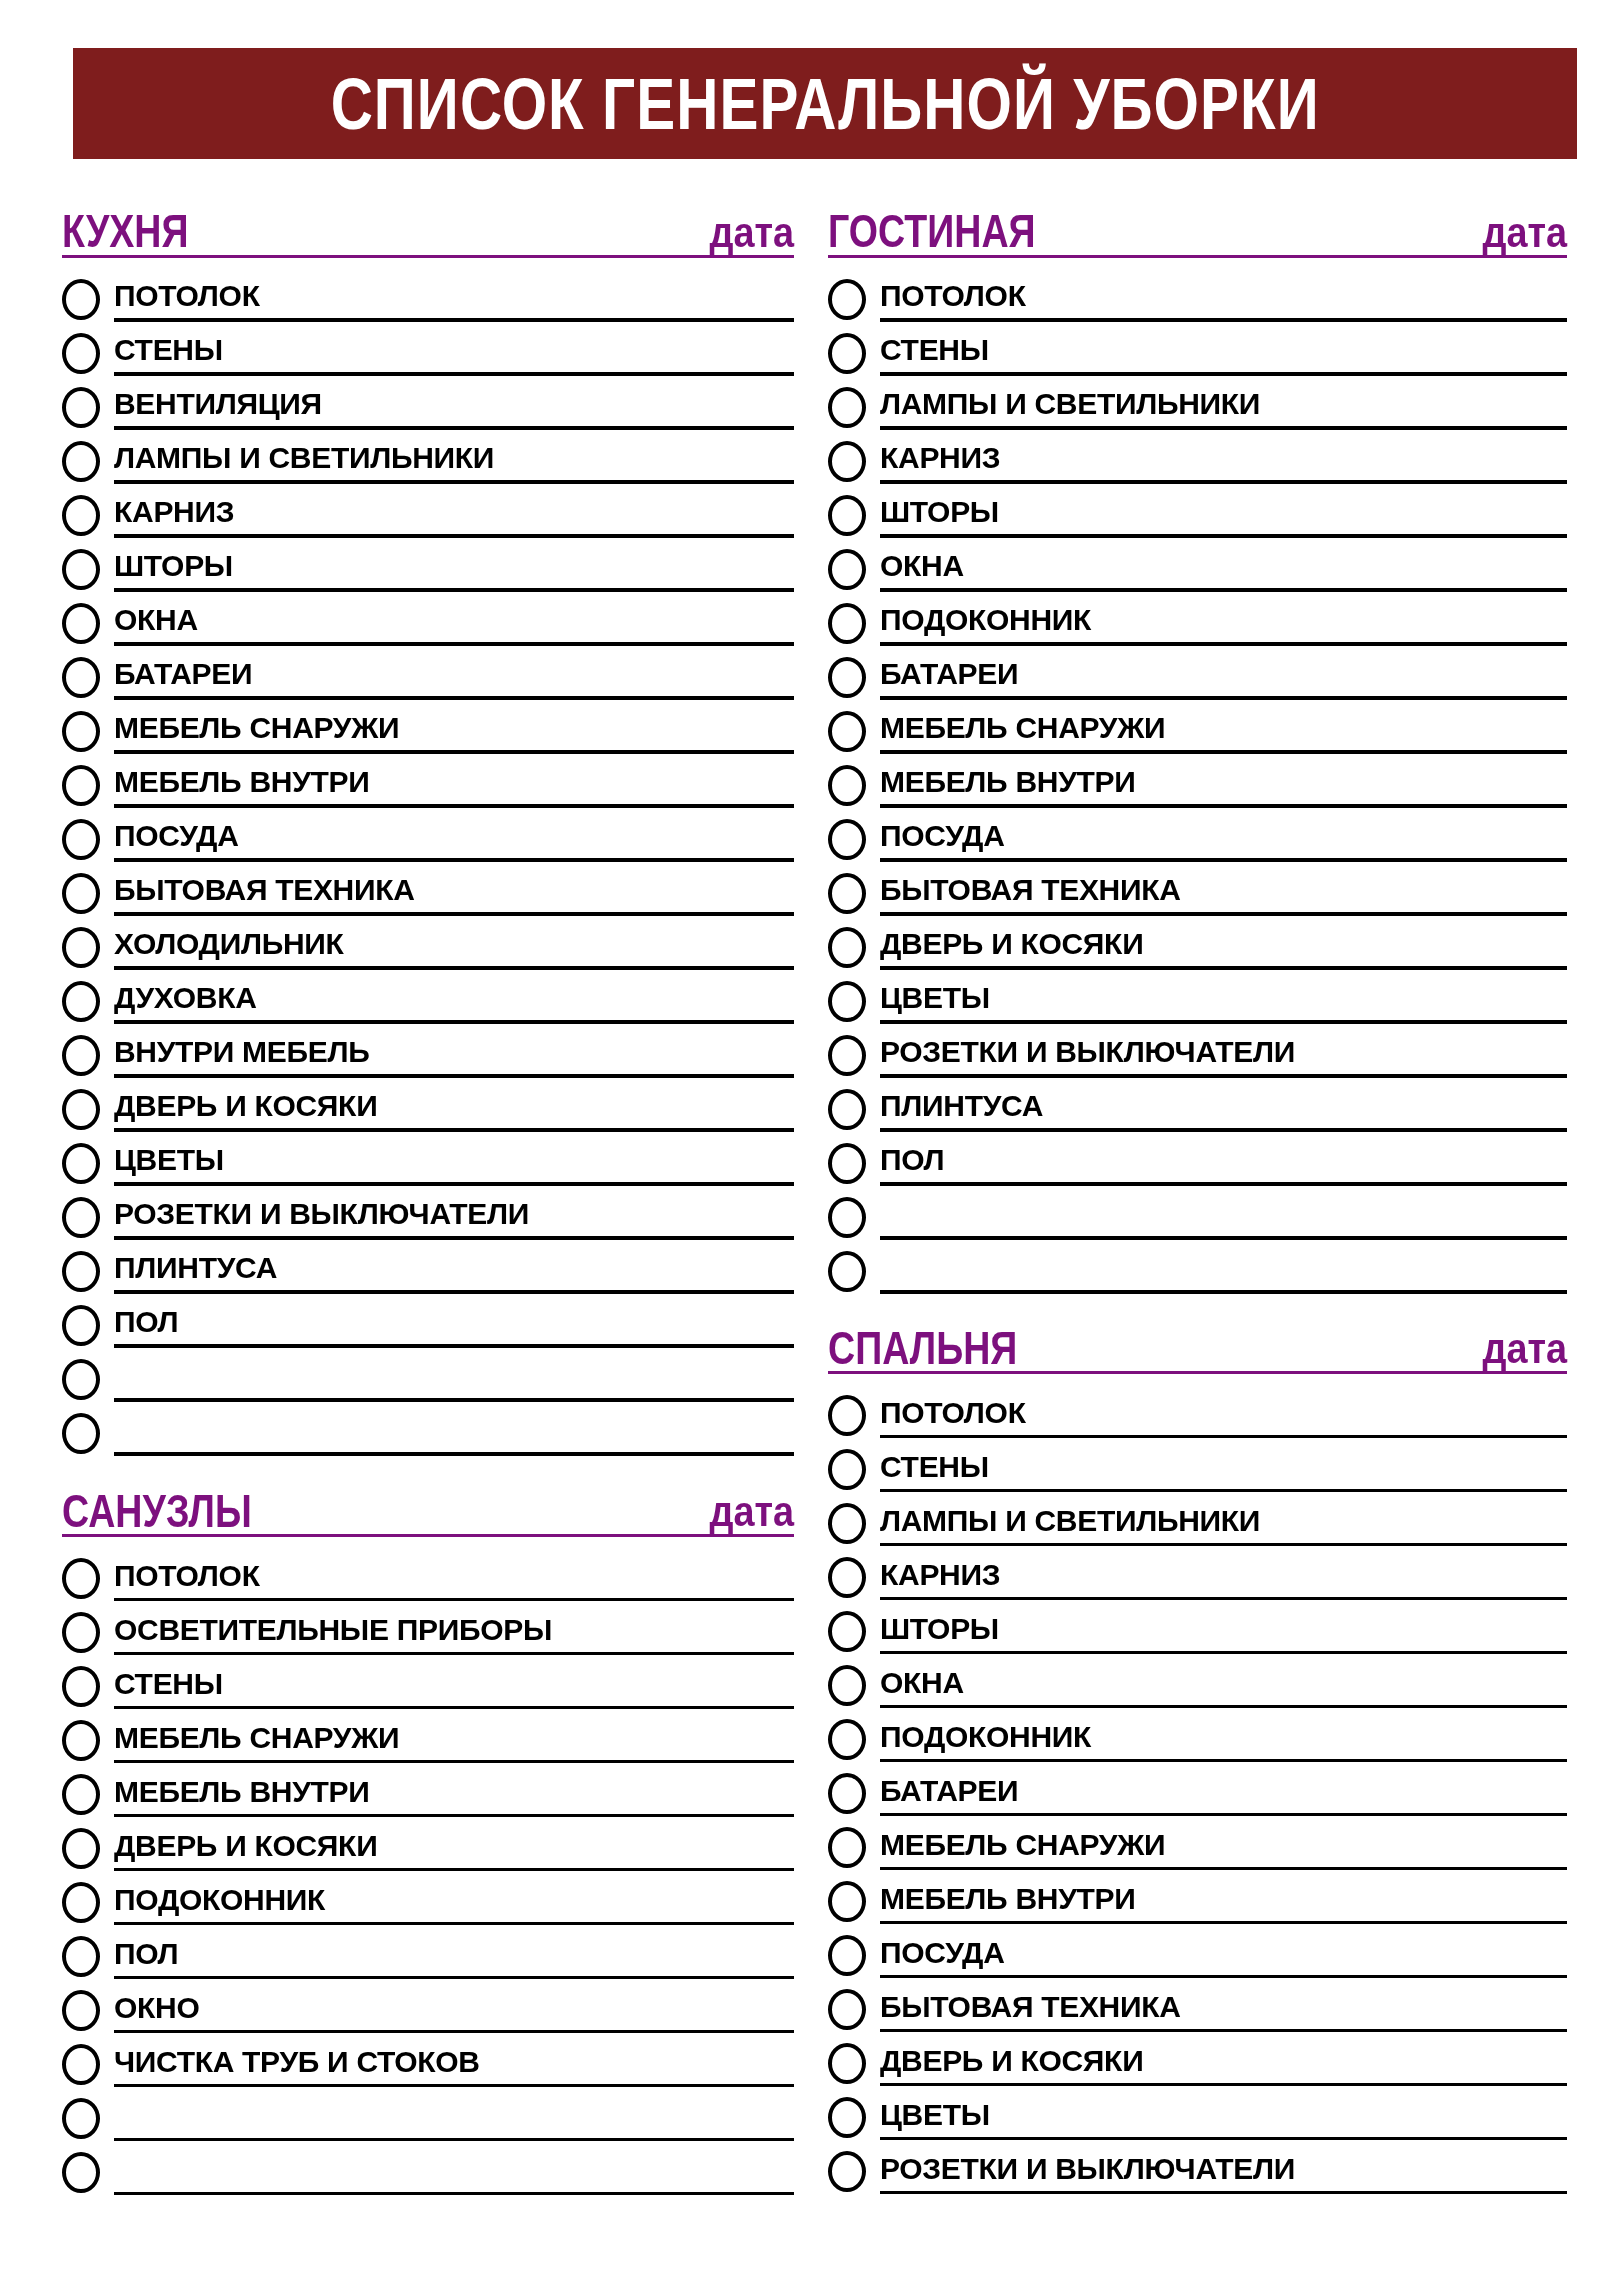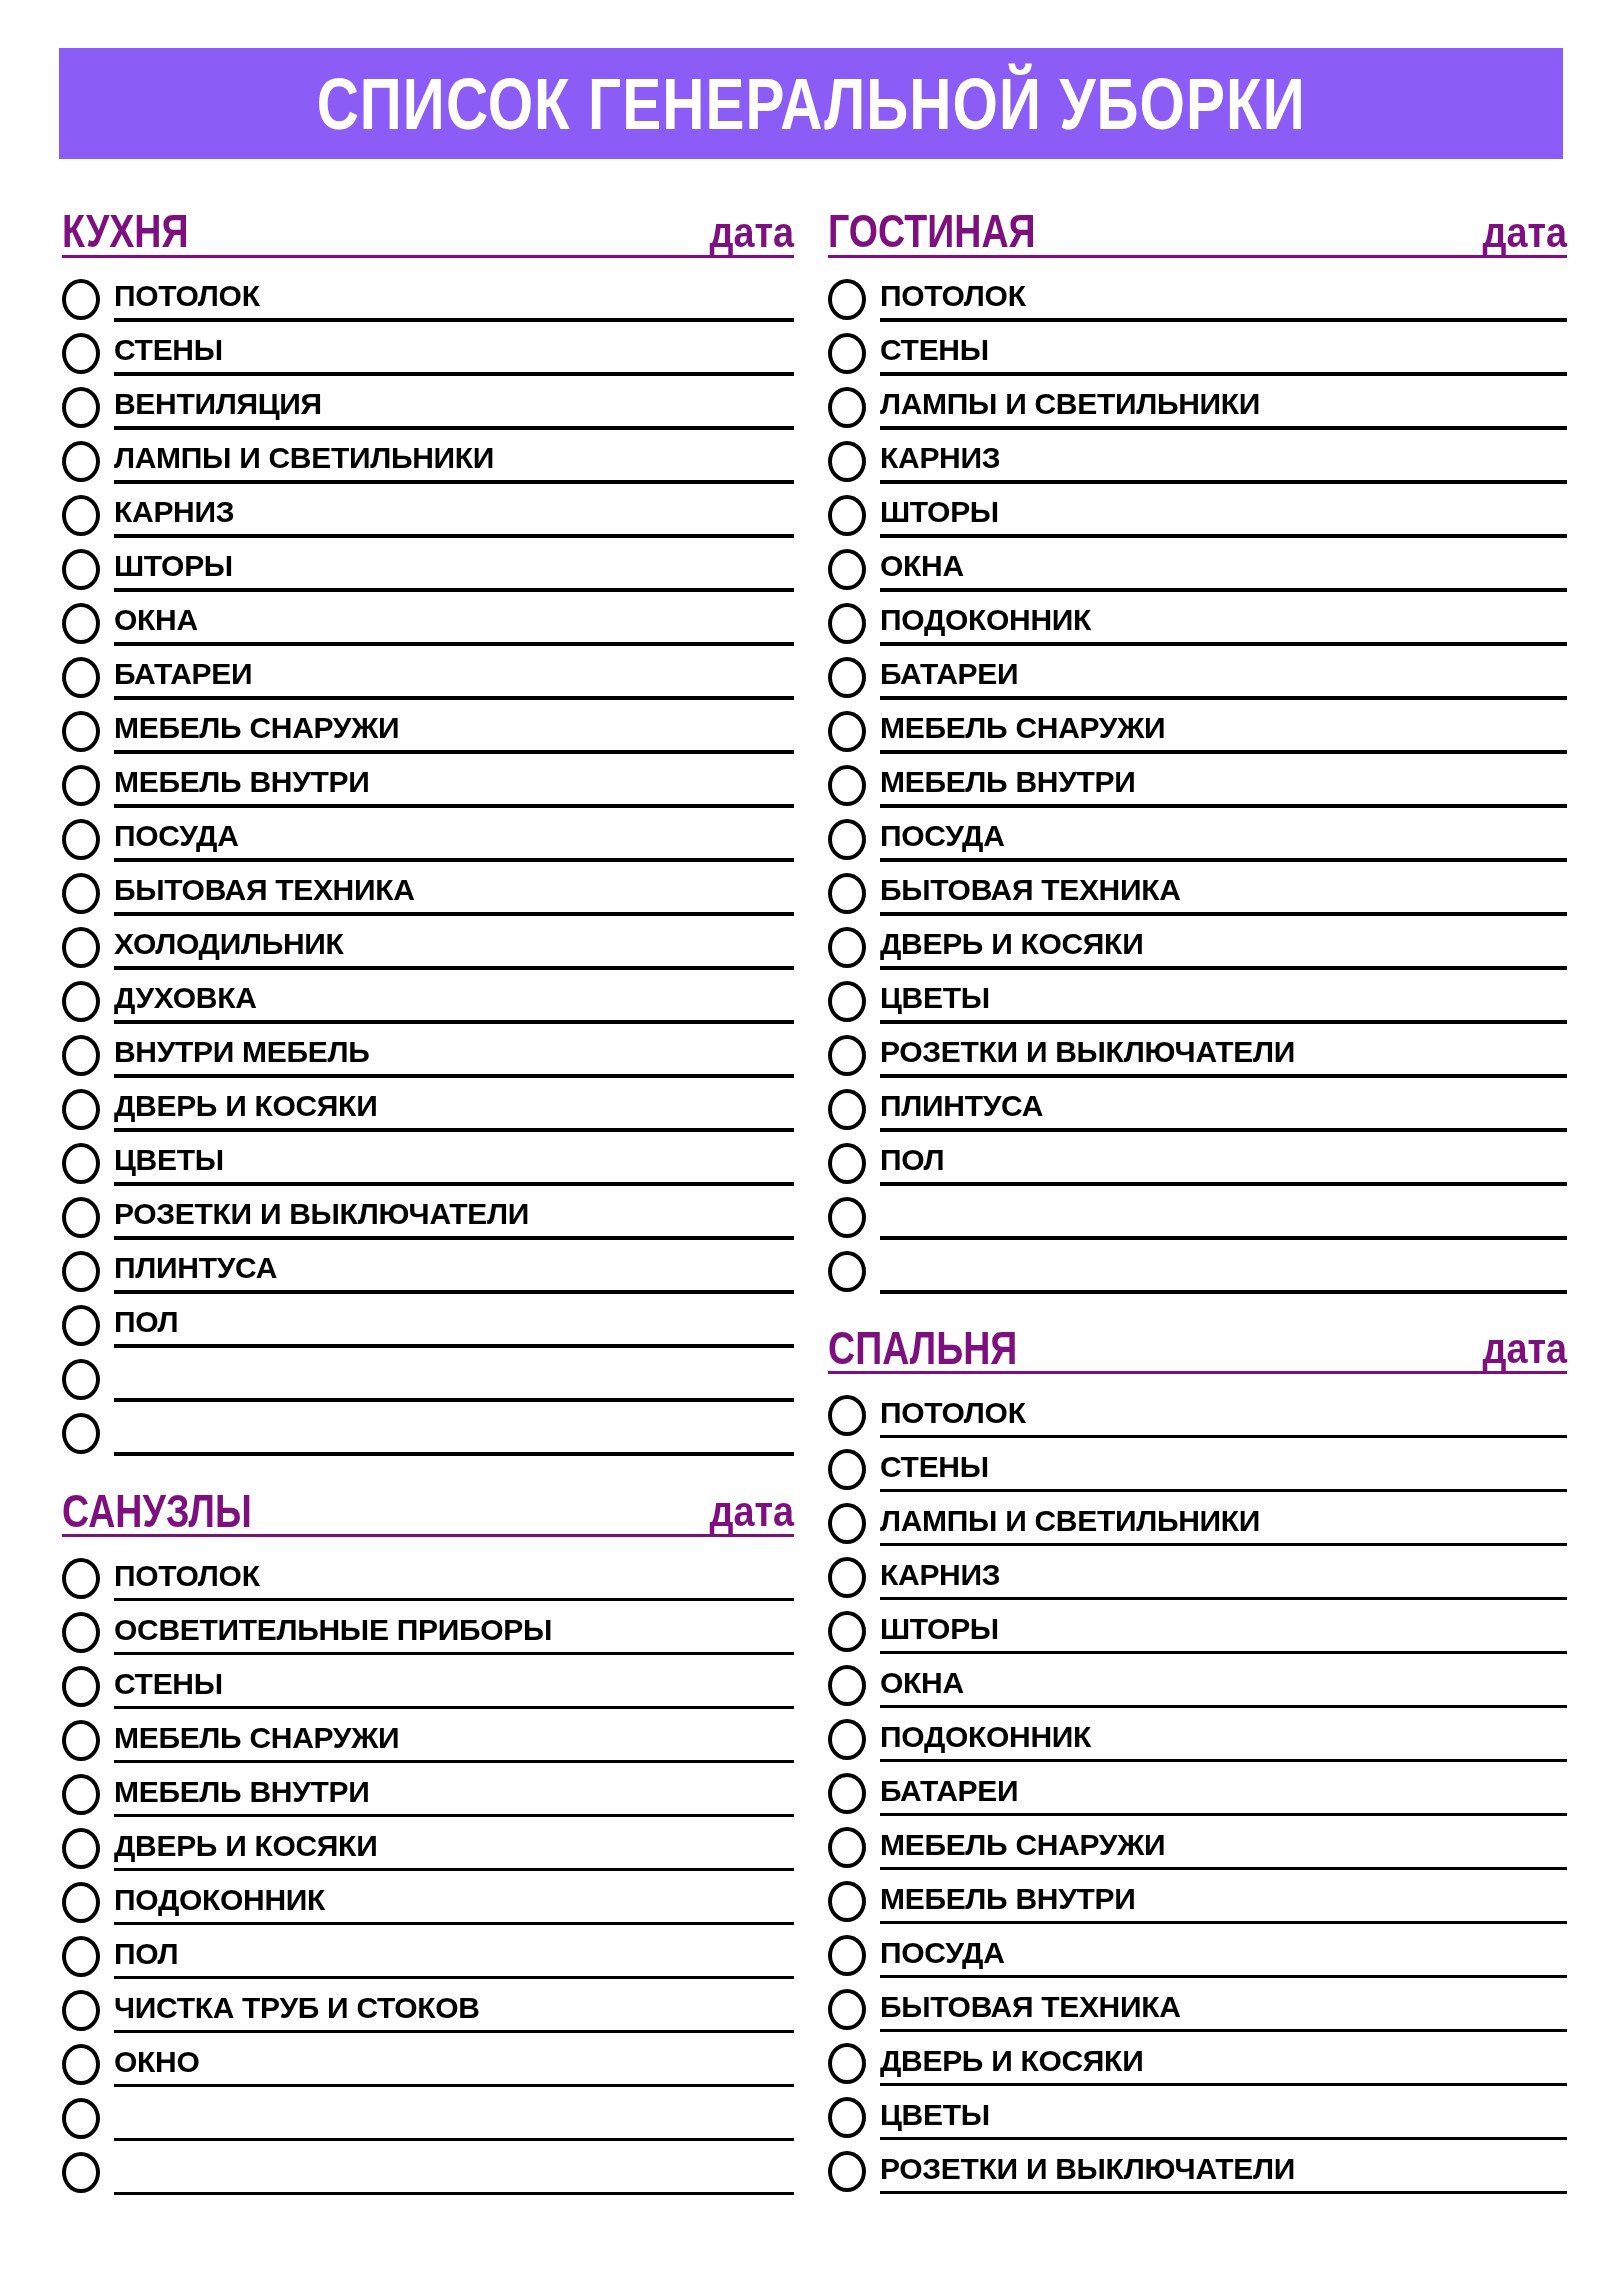--- a/index.html
+++ b/index.html
@@ -83,21 +83,21 @@
   }
   .item .ul{
     position:absolute; left:52px; right:0; bottom:0;
     height:3.3px; background:var(--ink);
   }
 </style>
 </head>
 <body>
 
 <div class="page">
-  <header class="banner" style="background: #8b5cf6;">
+  <header class="banner" style="background: #7f1d1d; margin-left: 14px;">
     <span class="banner-text" style="color: rgb(255, 255, 255);">СПИСОК ГЕНЕРАЛЬНОЙ УБОРКИ</span>
   </header>
 
   <div class="col col-left" id="col-left">
       <section class="section">
     <div class="sec-head">
       <span class="sec-title">КУХНЯ</span>
       <span class="sec-date">дата</span>
     </div>
     <div class="rows">
@@ -254,26 +254,26 @@
     <span class="lbl">ПОДОКОННИК</span>
     <span class="ul"></span>
   </div>
           <div class="item">
     <span class="cb"></span>
     <span class="lbl">ПОЛ</span>
     <span class="ul"></span>
   </div>
           <div class="item">
     <span class="cb"></span>
+    <span class="lbl">ОКНО</span>
+    <span class="ul"></span>
+  </div>
+          <div class="item">
+    <span class="cb"></span>
     <span class="lbl">ЧИСТКА ТРУБ И СТОКОВ</span>
-    <span class="ul"></span>
-  </div>
-          <div class="item">
-    <span class="cb"></span>
-    <span class="lbl">ОКНО</span>
     <span class="ul"></span>
   </div>
           <div class="item">
     <span class="cb"></span>
     <span class="lbl"></span>
     <span class="ul"></span>
   </div>
           <div class="item">
     <span class="cb"></span>
     <span class="lbl"></span>

